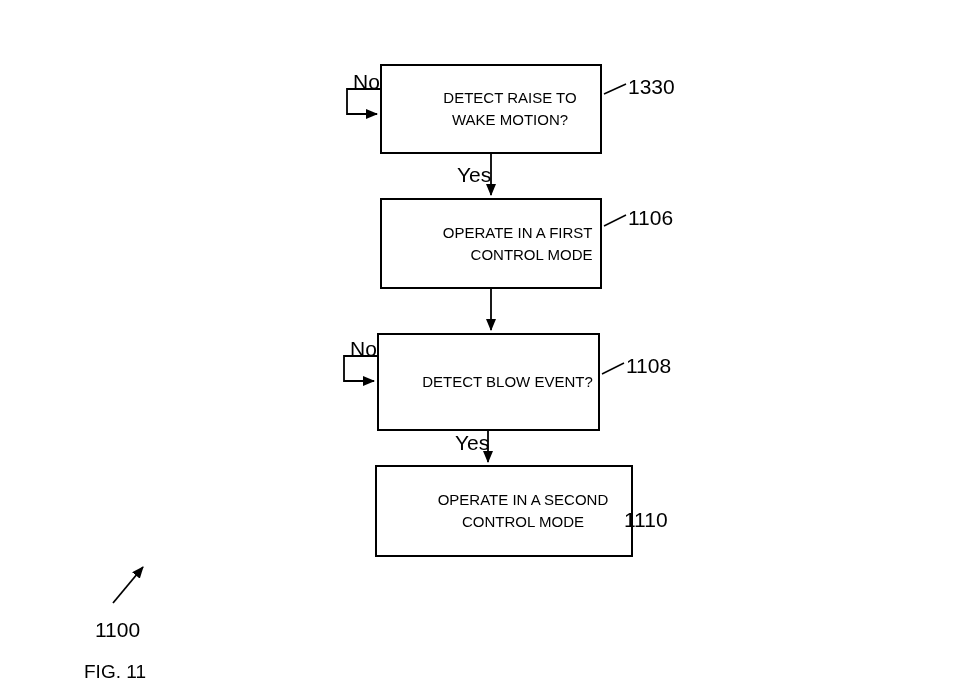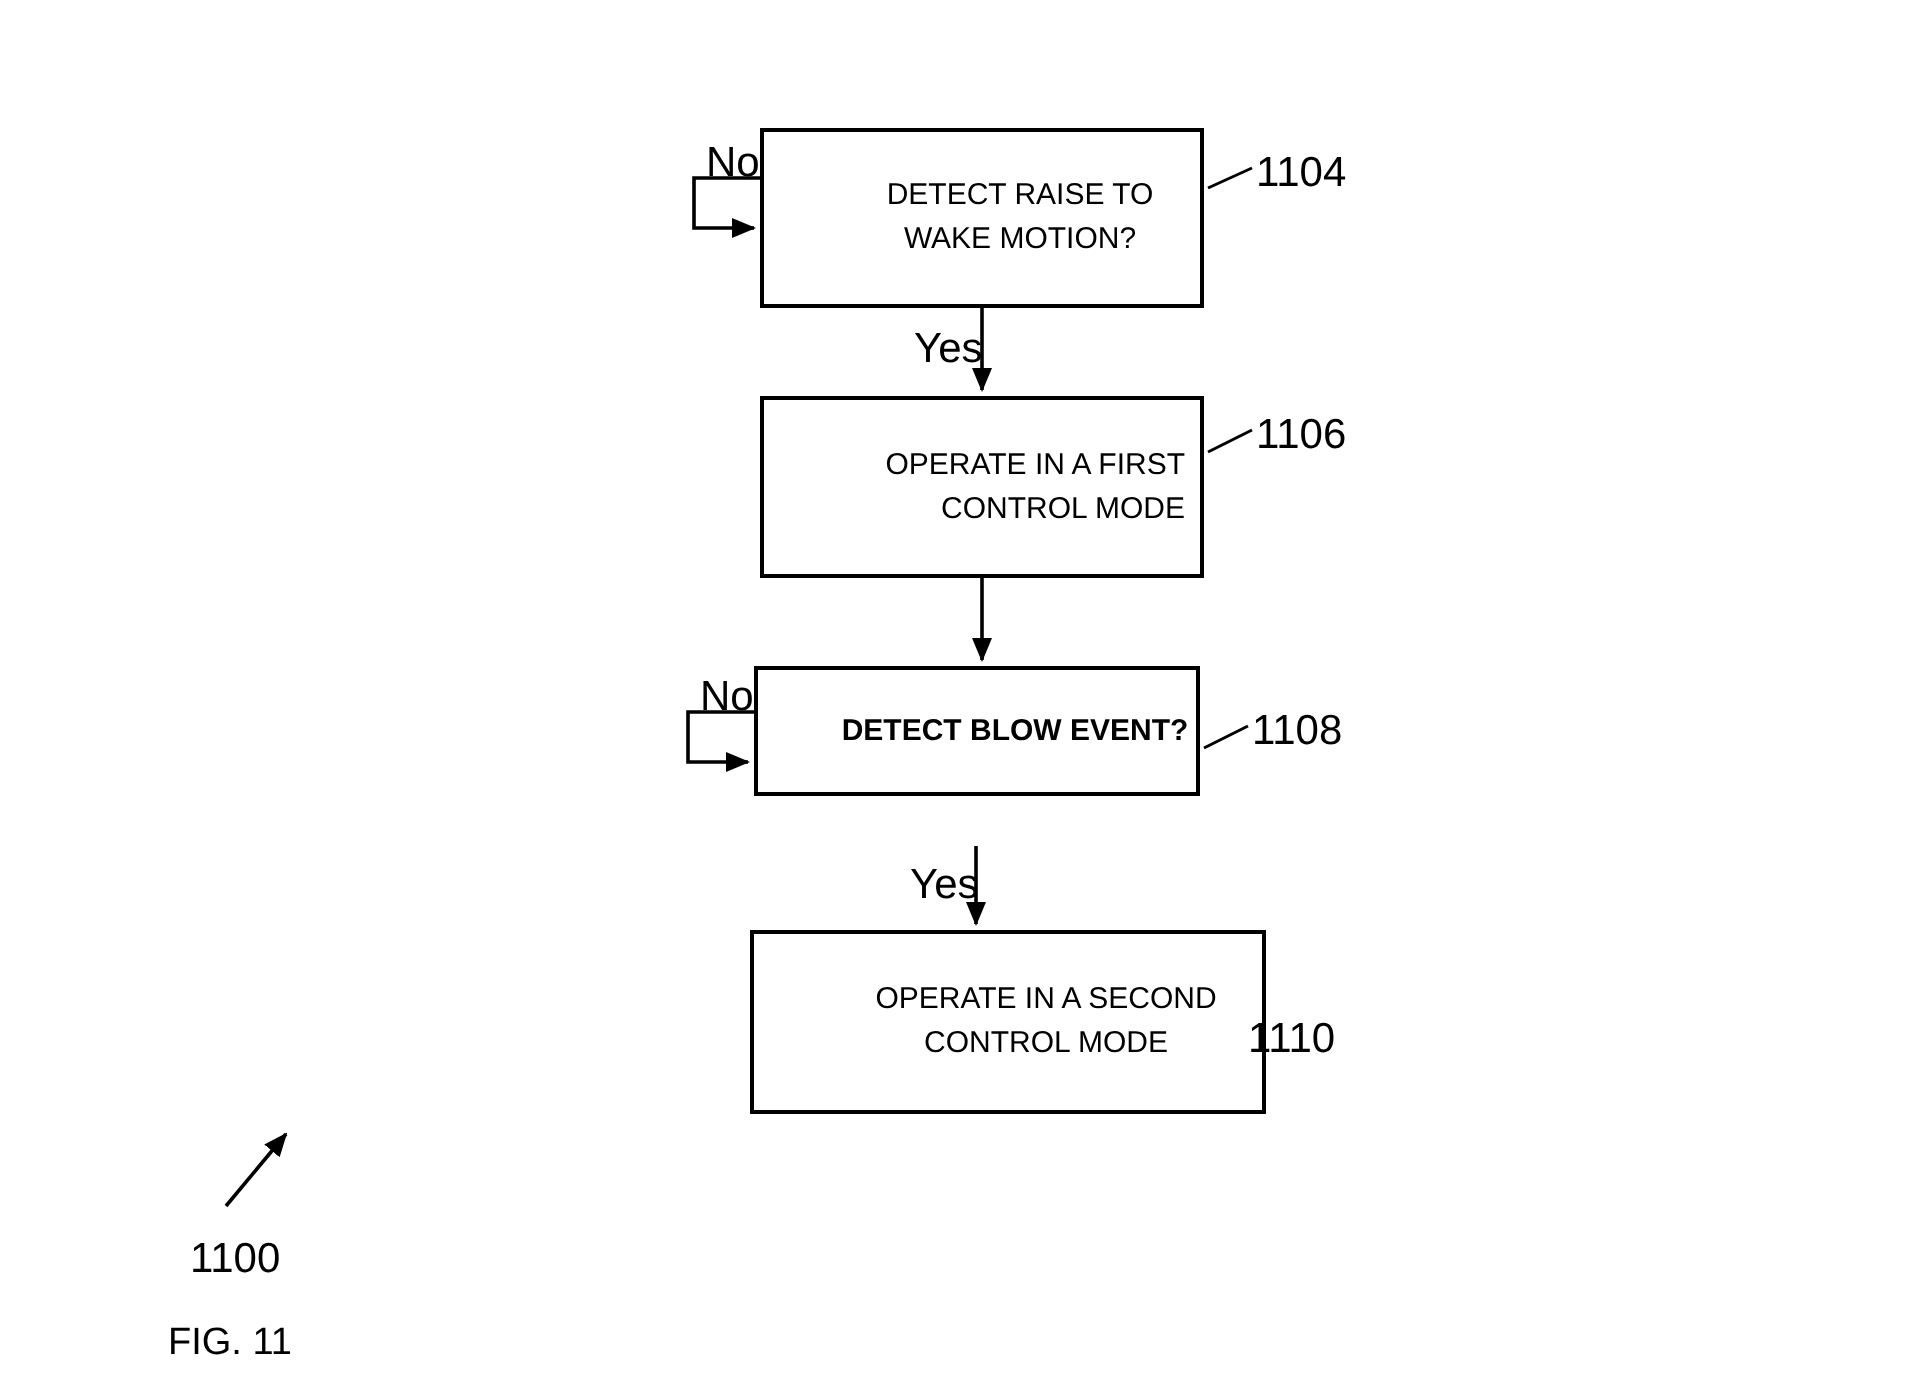--- a/index.html
+++ b/index.html
@@ -82,37 +82,37 @@
   </svg>
 
   <div class="box" style="left:380px; top:64px; width:222px; height:90px;">
     <span class="inner" style="max-width:200px;">DETECT RAISE TO WAKE MOTION?</span>
   </div>
 
   <div class="box" style="left:380px; top:198px; width:222px; height:91px;text-align:right;">
     <span class="inner" style="max-width:165px;">OPERATE IN A FIRST CONTROL MODE</span>
   </div>
 
-  <div class="box" style="left:377px; top:333px; width:223px; height:65px;font-weight:bold;">
+  <div class="box" style="left:377px; top:333px; width:223px; height:98px;">
     <span class="inner" style="max-width:210px;">DETECT BLOW EVENT?</span>
   </div>
 
   <div class="box" style="left:375px; top:465px; width:258px; height:92px;">
     <span class="inner" style="max-width:180px;">OPERATE IN A SECOND CONTROL MODE</span>
   </div>
 
   <div class="txt" style="left:353px; top:70px;">No</div>
 
   <div class="txt" style="left:457px; top:163px;">Yes</div>
 
   <div class="txt" style="left:350px; top:337px;">No</div>
 
   <div class="txt" style="left:455px; top:431px;">Yes</div>
 
-  <div class="txt" style="left:628px; top:75px;">1104</div>
+  <div class="txt" style="left:628px; top:75px;">1330</div>
 
   <div class="txt" style="left:628px; top:206px;">1106</div>
 
   <div class="txt" style="left:626px; top:354px;">1108</div>
 
   <div class="txt" style="left:624px; top:508px;">1110</div>
 
   <div class="txt" style="left:95px; top:618px;">1100</div>
 
   <div class="fig-caption" style="left:84px; top:661px;">FIG. 11</div>

